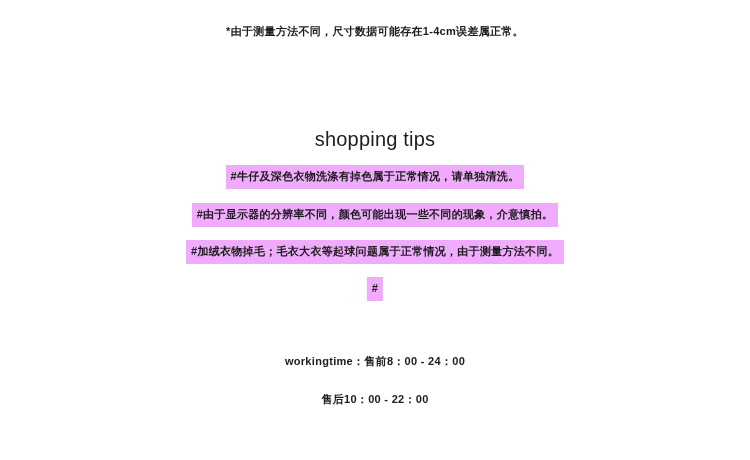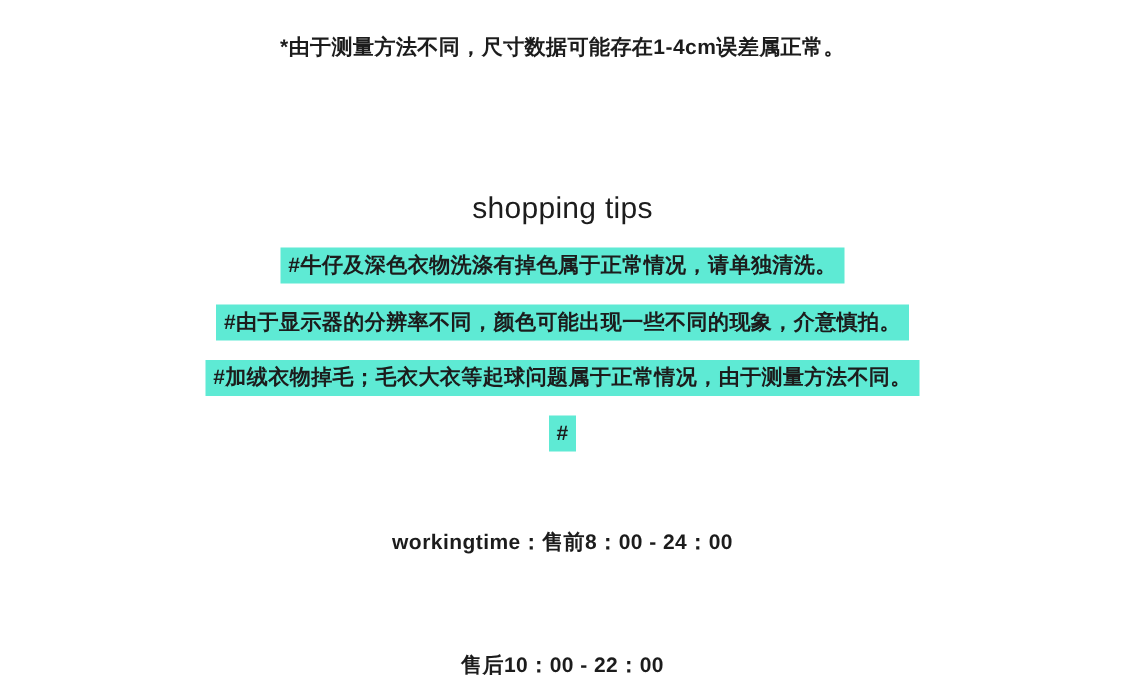--- a/index.html
+++ b/index.html
@@ -14,38 +14,38 @@
     background: #ffffff;
     overflow: hidden;
     font-family: "Liberation Sans", "DejaVu Sans", sans-serif;
     color: #1c1c1c;
   }
   .line {
     position: absolute;
     left: 0;
     width: 750px;
     text-align: center;
-    font-size: 14px;
+    font-size: 11px;
     font-weight: 700;
     line-height: 21px;
     letter-spacing: 0.3px;
     white-space: nowrap;
   }
   .notice      { top: 21px; }
   .tips-title  { top: 129px; font-size: 20px; font-weight: 400; letter-spacing: 0.2px; }
   .tip1        { top: 165px; }
   .tip2        { top: 203px; border-radius: 10px; }
   .tip3        { top: 240px; }
   .hash-line   { top: 277px; }
   .presale     { top: 351px; }
-  .aftersale   { top: 389px; margin-top: 44px; }
+  .aftersale   { top: 389px; }
   .note        { top: 423px; }
   .hl {
     display: inline-block;
-    background: #5eead4;
+    background: #f0abfc;
     padding: 1px 5px 2px 5px;
   }
 </style>
 </head>
 <body>
 
 <div class="page">
 
   <div class="line notice">*由于测量方法不同，尺寸数据可能存在1-4cm误差属正常。</div>
 

